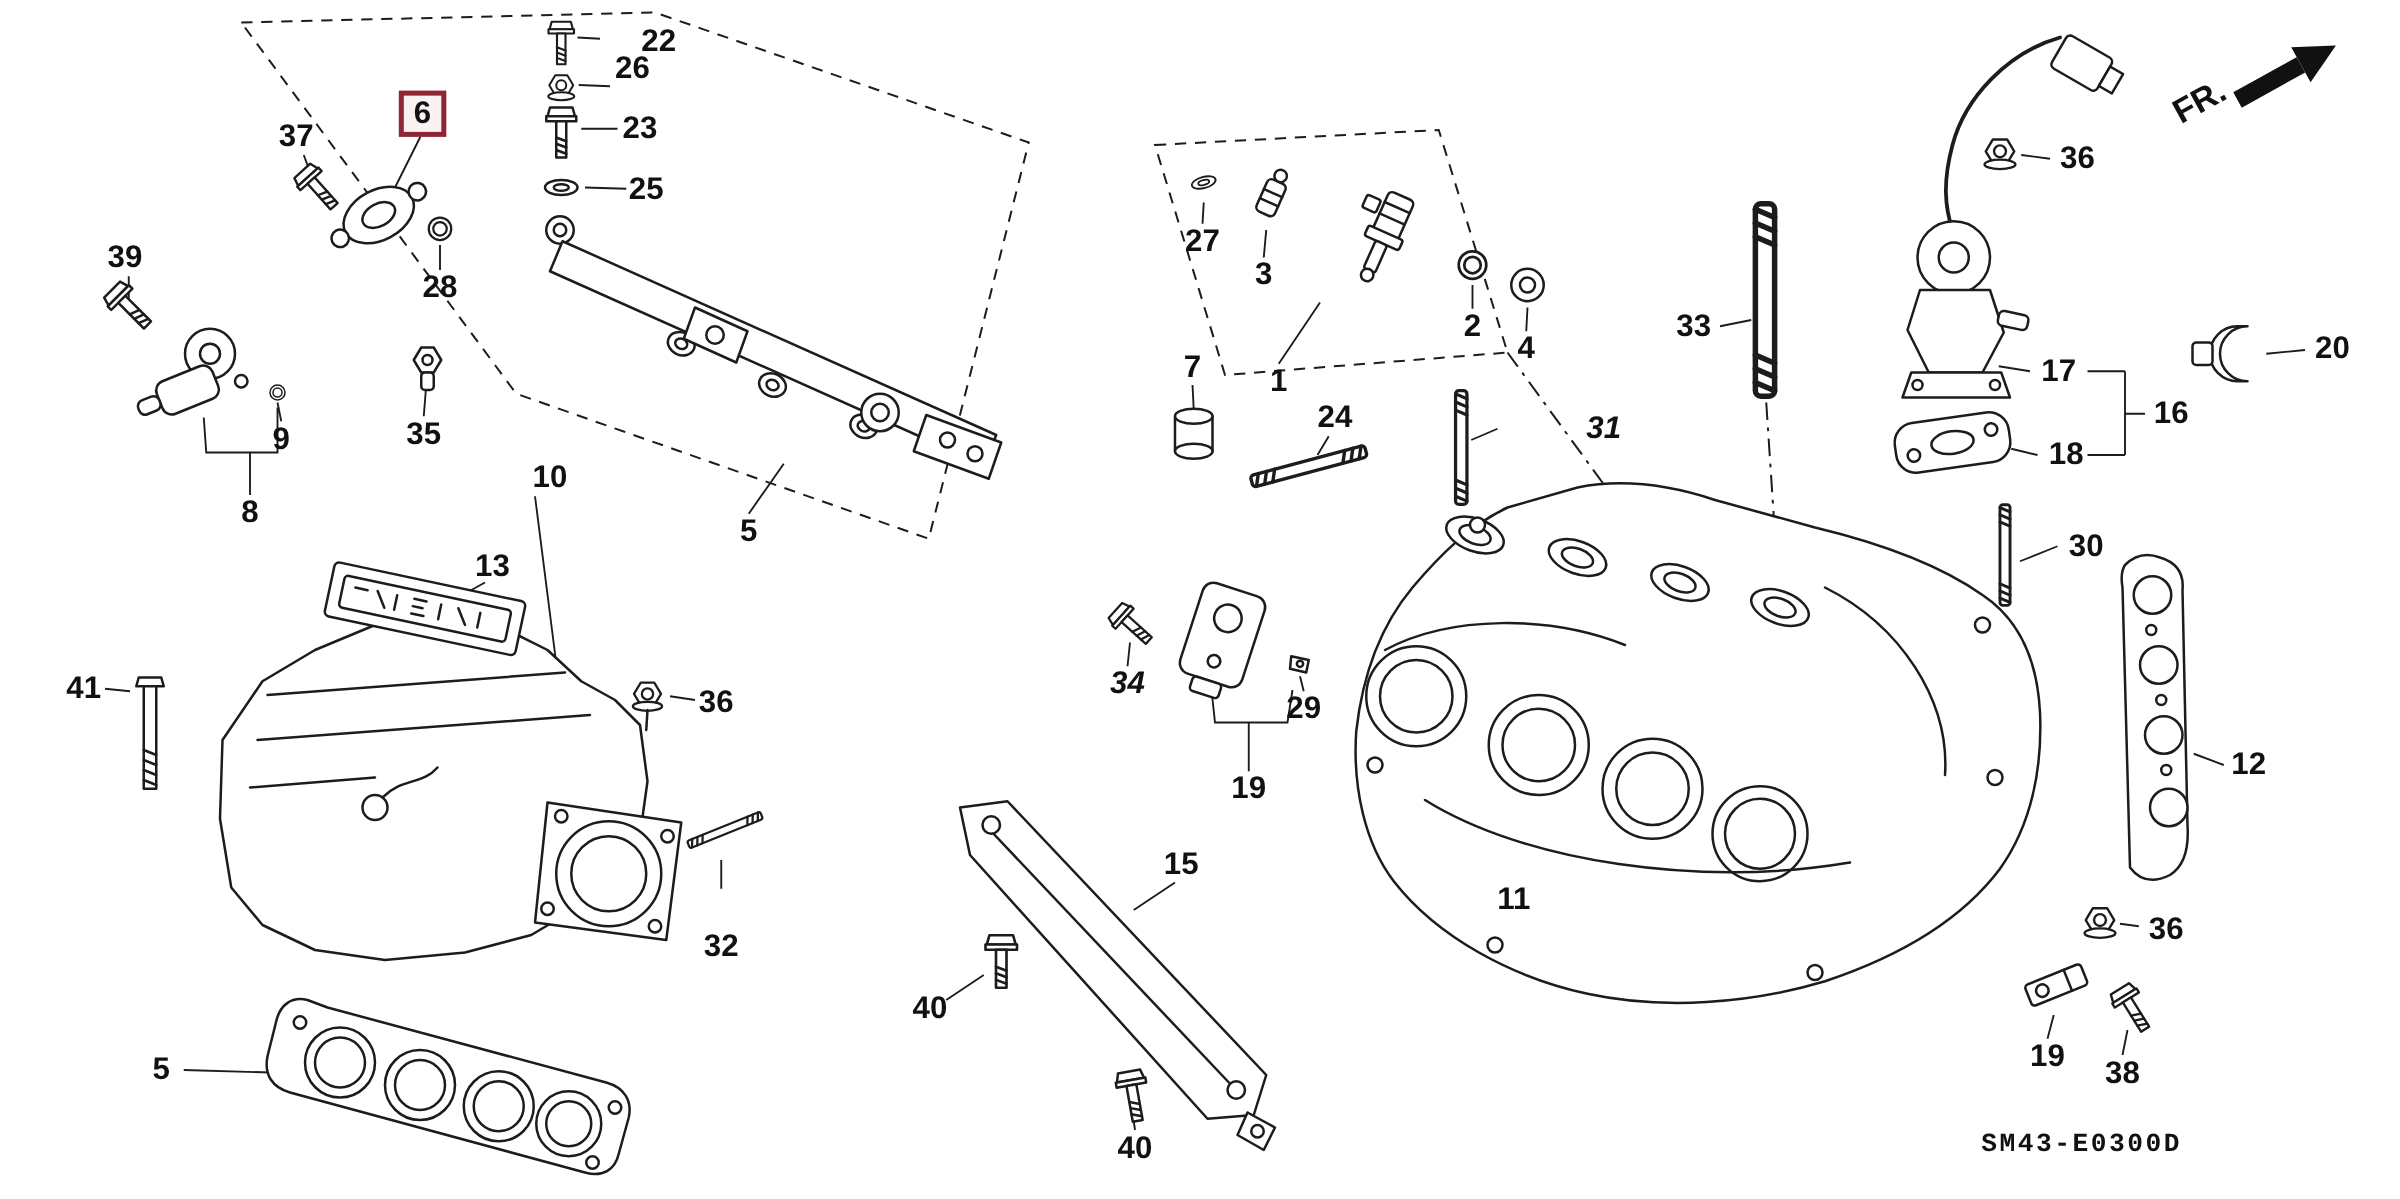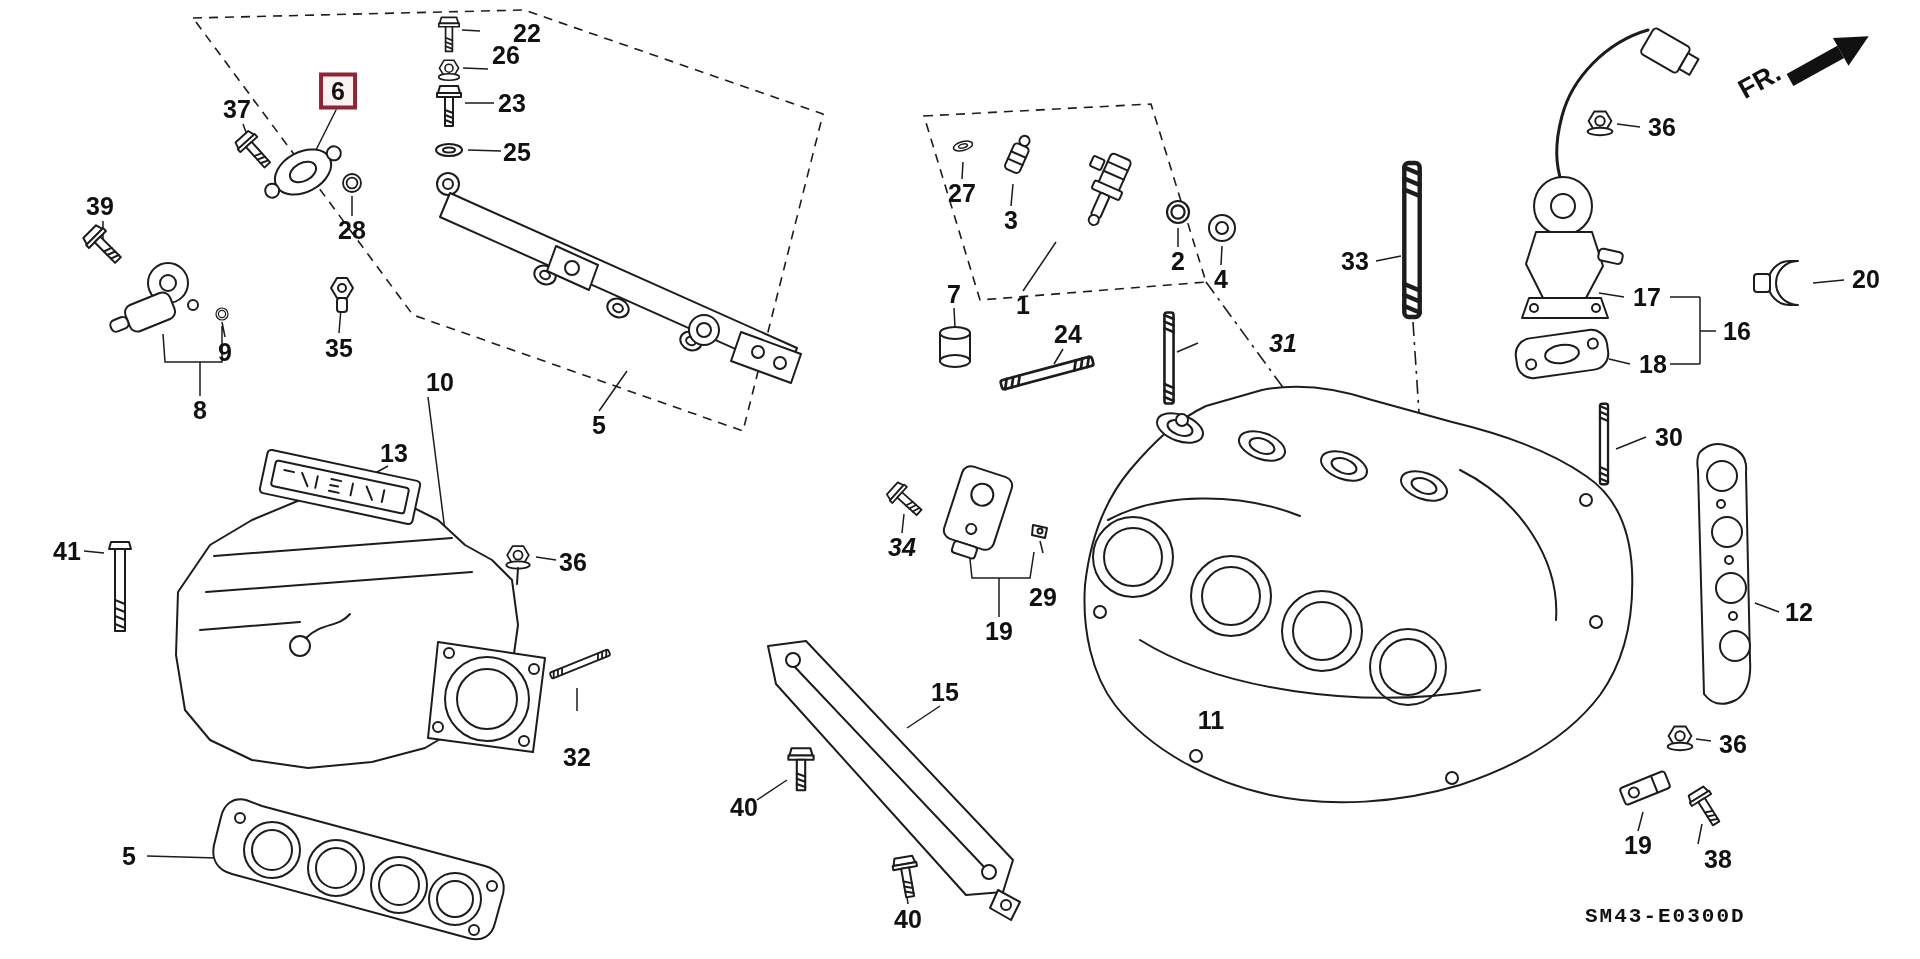--- a/index.html
+++ b/index.html
@@ -360,32 +360,32 @@
       <div class="callout" style="left: 1638px; top: 845px;">19</div>
       <div class="callout" style="left: 1866px; top: 279px;">20</div>
       <div class="callout" style="left: 999px; top: 631px;">19</div>
       <div class="callout" style="left: 527px; top: 33px;">22</div>
       <div class="callout" style="left: 512px; top: 103px;">23</div>
       <div class="callout" style="left: 1068px; top: 334px;">24</div>
       <div class="callout" style="left: 517px; top: 152px;">25</div>
       <div class="callout" style="left: 506px; top: 55px;">26</div>
       <div class="callout" style="left: 962px; top: 193px;">27</div>
       <div class="callout" style="left: 352px; top: 230px;">28</div>
-      <div class="callout" style="left: 1043px; top: 567px; margin-top: 30px;">29</div>
+      <div class="callout" style="left: 1043px; top: 567px;">29</div>
       <div class="callout" style="left: 1669px; top: 437px;">30</div>
       <div class="callout" style="left: 1283px; top: 343px; font-style: italic;">31</div>
       <div class="callout" style="left: 577px; top: 725px; margin-top: 32px;">32</div>
       <div class="callout" style="left: 1355px; top: 261px;">33</div>
       <div class="callout" style="left: 902px; top: 547px; font-style: italic;">34</div>
       <div class="callout" style="left: 339px; top: 348px;">35</div>
       <div class="callout" style="left: 1662px; top: 127px;">36</div>
       <div class="callout" style="left: 573px; top: 562px;">36</div>
       <div class="callout" style="left: 1733px; top: 744px;">36</div>
       <div class="callout" style="left: 237px; top: 109px;">37</div>
-      <div class="callout" style="left: 1698px; top: 859px; margin-left: 20px;">38</div>
+      <div class="callout" style="left: 1698px; top: 859px;">38</div>
       <div class="callout" style="left: 100px; top: 206px;">39</div>
       <div class="callout" style="left: 744px; top: 807px;">40</div>
       <div class="callout" style="left: 908px; top: 919px;">40</div>
       <div class="callout" style="left: 67px; top: 551px;">41</div>
     </div>
 
   <div class="fr-label">FR.</div>
 
   <div class="diagram-code">SM43-E0300D</div>
 </div>

